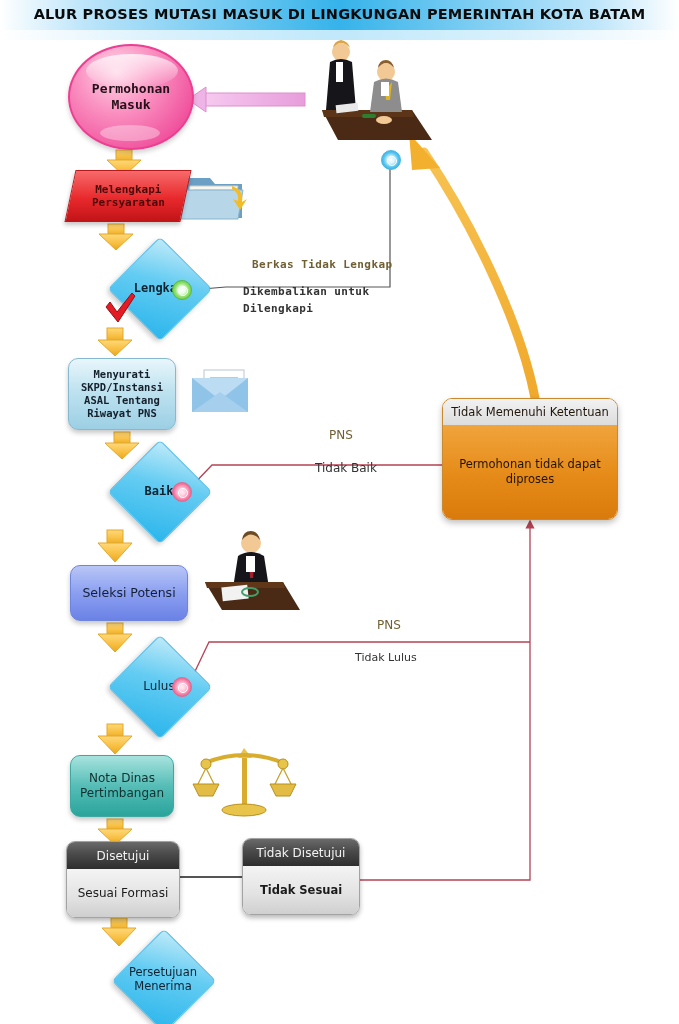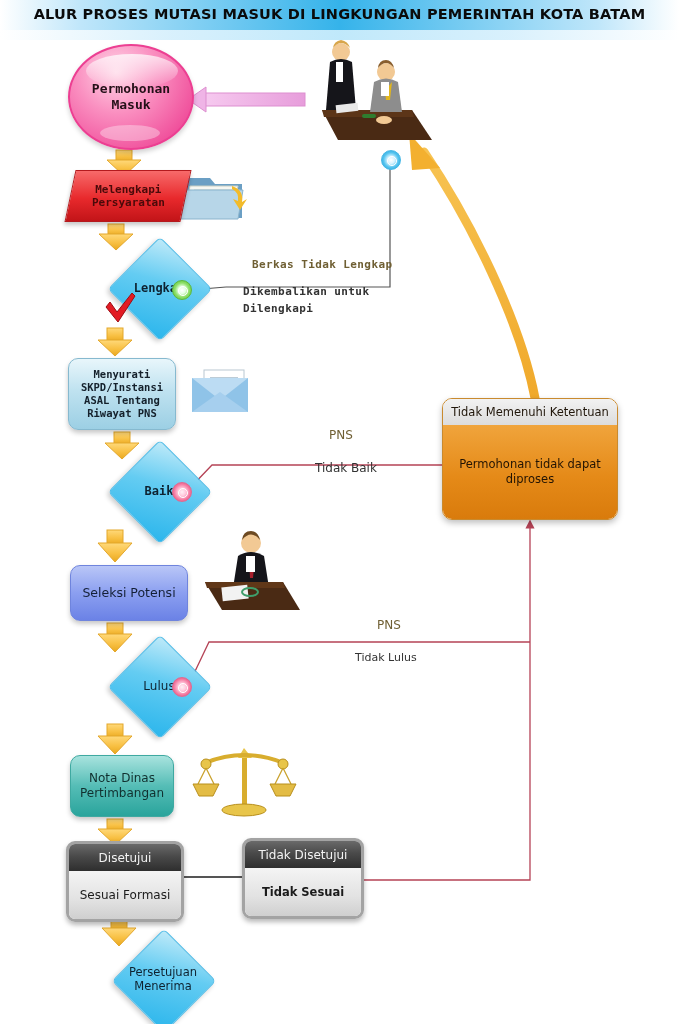--- a/index.html
+++ b/index.html
@@ -63,21 +63,21 @@
   .d-lengkap{left:79px;top:252px;width:72px;height:72px;}
   .d-baik{left:79px;top:455px;width:72px;height:72px;}
   .d-lulus{left:79px;top:650px;width:72px;height:72px;}
   .d-setuju{left:83px;top:944px;width:72px;height:72px;}
 
   
   .checkmark{position:absolute;left:103px;top:292px;width:34px;height:32px;z-index:4;}
 
   
   .card{position:absolute;border-radius:9px;box-shadow:0 3px 5px rgba(0,0,0,.28);overflow:hidden;
-        border:3px solid #a3a3a3;}
+        border:1px solid #a3a3a3;}
   .card .chead{height:27px;display:flex;align-items:center;justify-content:center;
     background:linear-gradient(180deg,#6a6a6a 0%,#4a4a4a 45%,#2e2e2e 100%);
     color:#f2f2f2;font-size:12px;}
   .card .cbody{height:48px;display:flex;align-items:center;justify-content:center;
     background:linear-gradient(180deg,#f4f4f4 0%,#e2e2e2 60%,#cfcfcf 100%);
     color:#1b1b1b;font-size:12px;}
   .card-disetujui{left:66px;top:841px;width:112px;}
   .card-tidak{left:242px;top:838px;width:116px;}
   .card-tidak .cbody{font-weight:bold;font-size:11.5px;}
 

